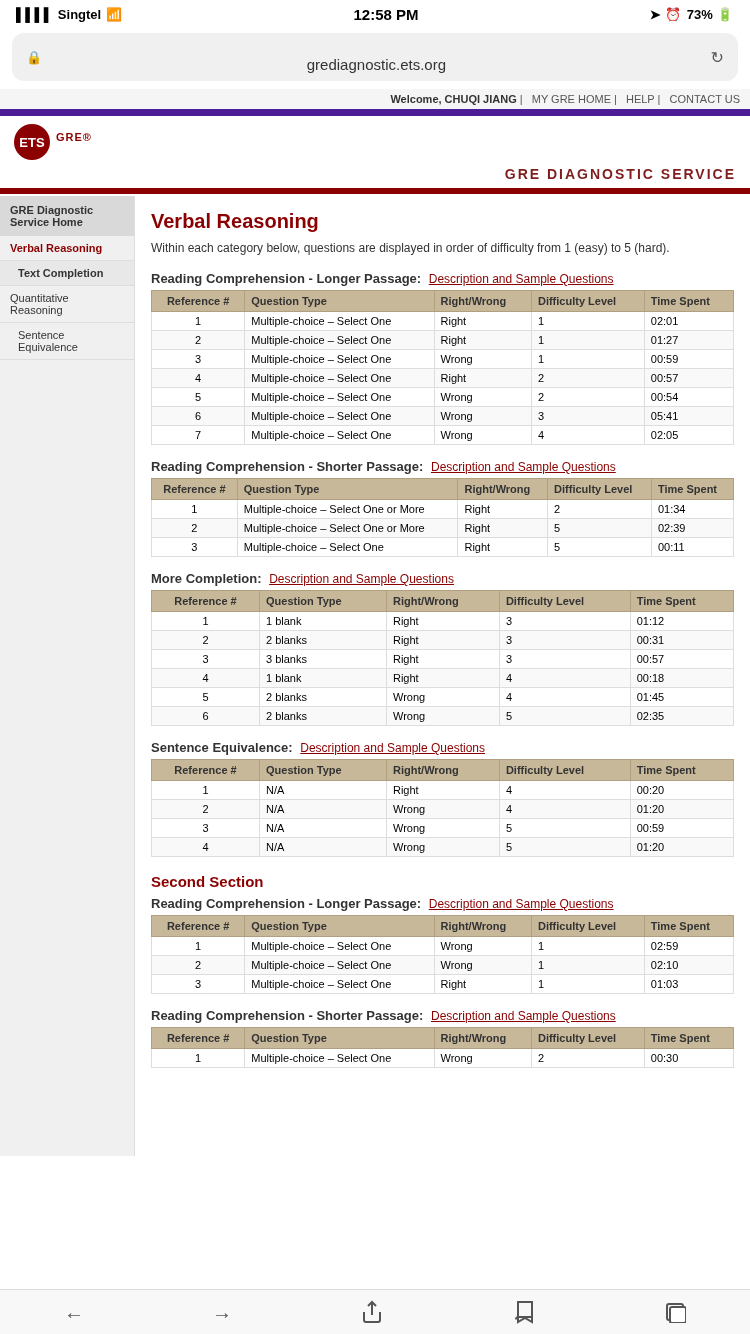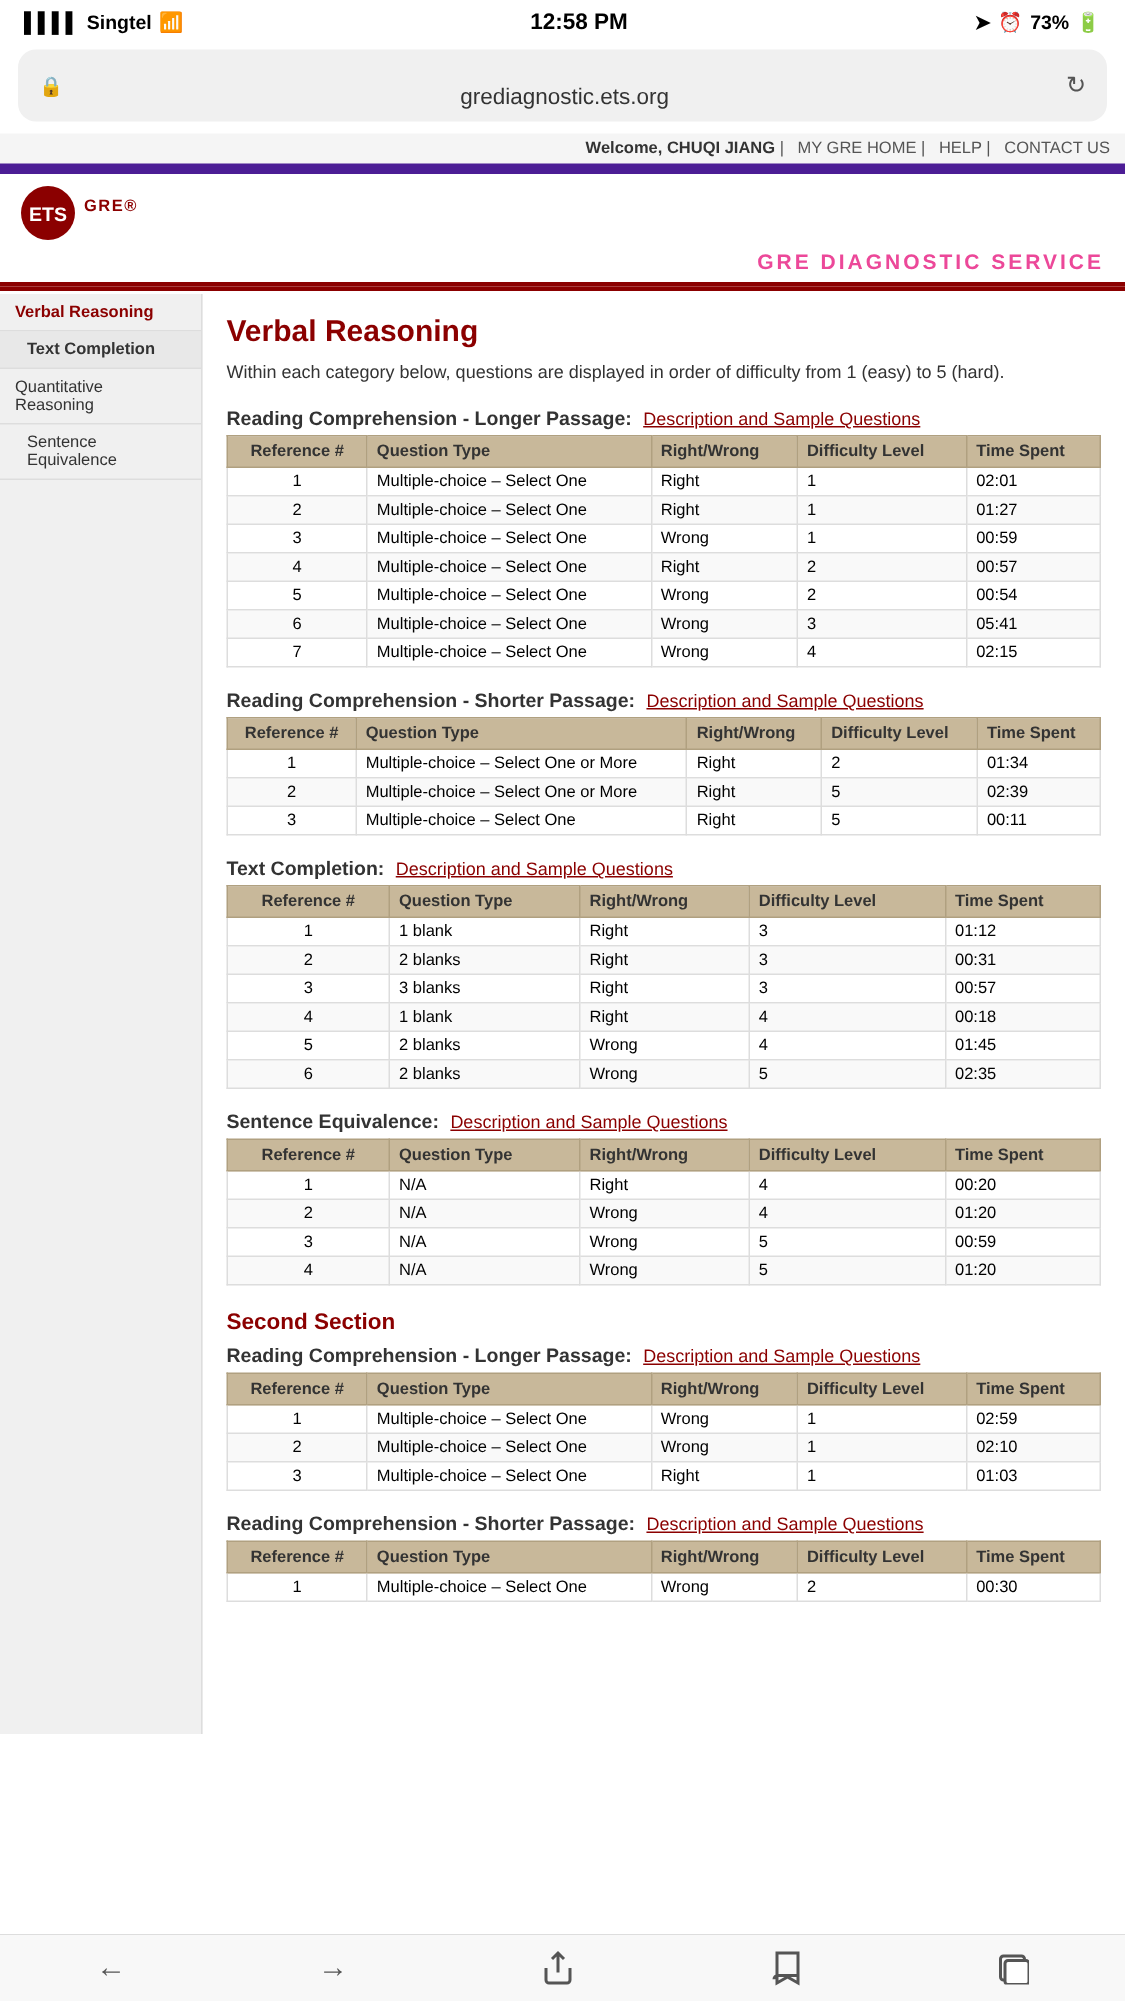--- a/index.html
+++ b/index.html
@@ -73,21 +73,21 @@
     }
     .gre-logo span { font-size: 11px; color: #8b0000; vertical-align: super; }
 
     
     .service-title {
       background: #fff;
       text-align: right;
       padding: 2px 14px 6px;
       font-size: 14px;
       font-weight: bold;
-      color: #ec4899;
+      color: #7f1d1d;
       letter-spacing: 2px;
       border-bottom: 3px solid #8b0000;
     }
 
     
     .main-layout {
       display: flex;
     }
 
     
@@ -256,20 +256,21 @@
 </div>
 
 <div class="service-title">
   <span>GRE DIAGNOSTIC SERVICE</span>
 </div>
 <div class="divider-line"></div>
 
 <div class="main-layout">
 
   <div class="sidebar">
+    <div class="sidebar-home">GRE Diagnostic Service Home</div>
     <div class="sidebar-item active">Verbal Reasoning</div>
     <div class="sidebar-item sub current">Text Completion</div>
     <div class="sidebar-item">Quantitative Reasoning</div>
     <div class="sidebar-item sub">Sentence Equivalence</div>
   </div>
 
   <div class="content">
 
     <h1 class="section-title">Verbal Reasoning</h1>
     <p class="section-desc">Within each category below, questions are displayed in order of difficulty from 1 (easy) to 5 (hard).</p>
@@ -330,21 +331,21 @@
             <td>Multiple-choice – Select One</td>
             <td>Wrong</td>
             <td>3</td>
             <td>05:41</td>
           </tr>
           <tr>
             <td>7</td>
             <td>Multiple-choice – Select One</td>
             <td>Wrong</td>
             <td>4</td>
-            <td>02:15</td>
+            <td>02:05</td>
           </tr>
         </tbody>
     </table>
 
     <div class="category-header-row">
       <span class="category-header">Reading Comprehension - Shorter Passage:</span>
       <a class="category-link">Description and Sample Questions</a>
     </div>
     <table>
       <thead>
@@ -375,21 +376,21 @@
             <td>3</td>
             <td>Multiple-choice – Select One</td>
             <td>Right</td>
             <td>5</td>
             <td>00:11</td>
           </tr>
         </tbody>
     </table>
 
     <div class="category-header-row">
-      <span class="category-header">Text Completion:</span>
+      <span class="category-header">More Completion:</span>
       <a class="category-link">Description and Sample Questions</a>
     </div>
     <table>
       <thead>
         <tr>
           <th>Reference #</th>
           <th>Question Type</th>
           <th>Right/Wrong</th>
           <th>Difficulty Level</th>
           <th>Time Spent</th>

